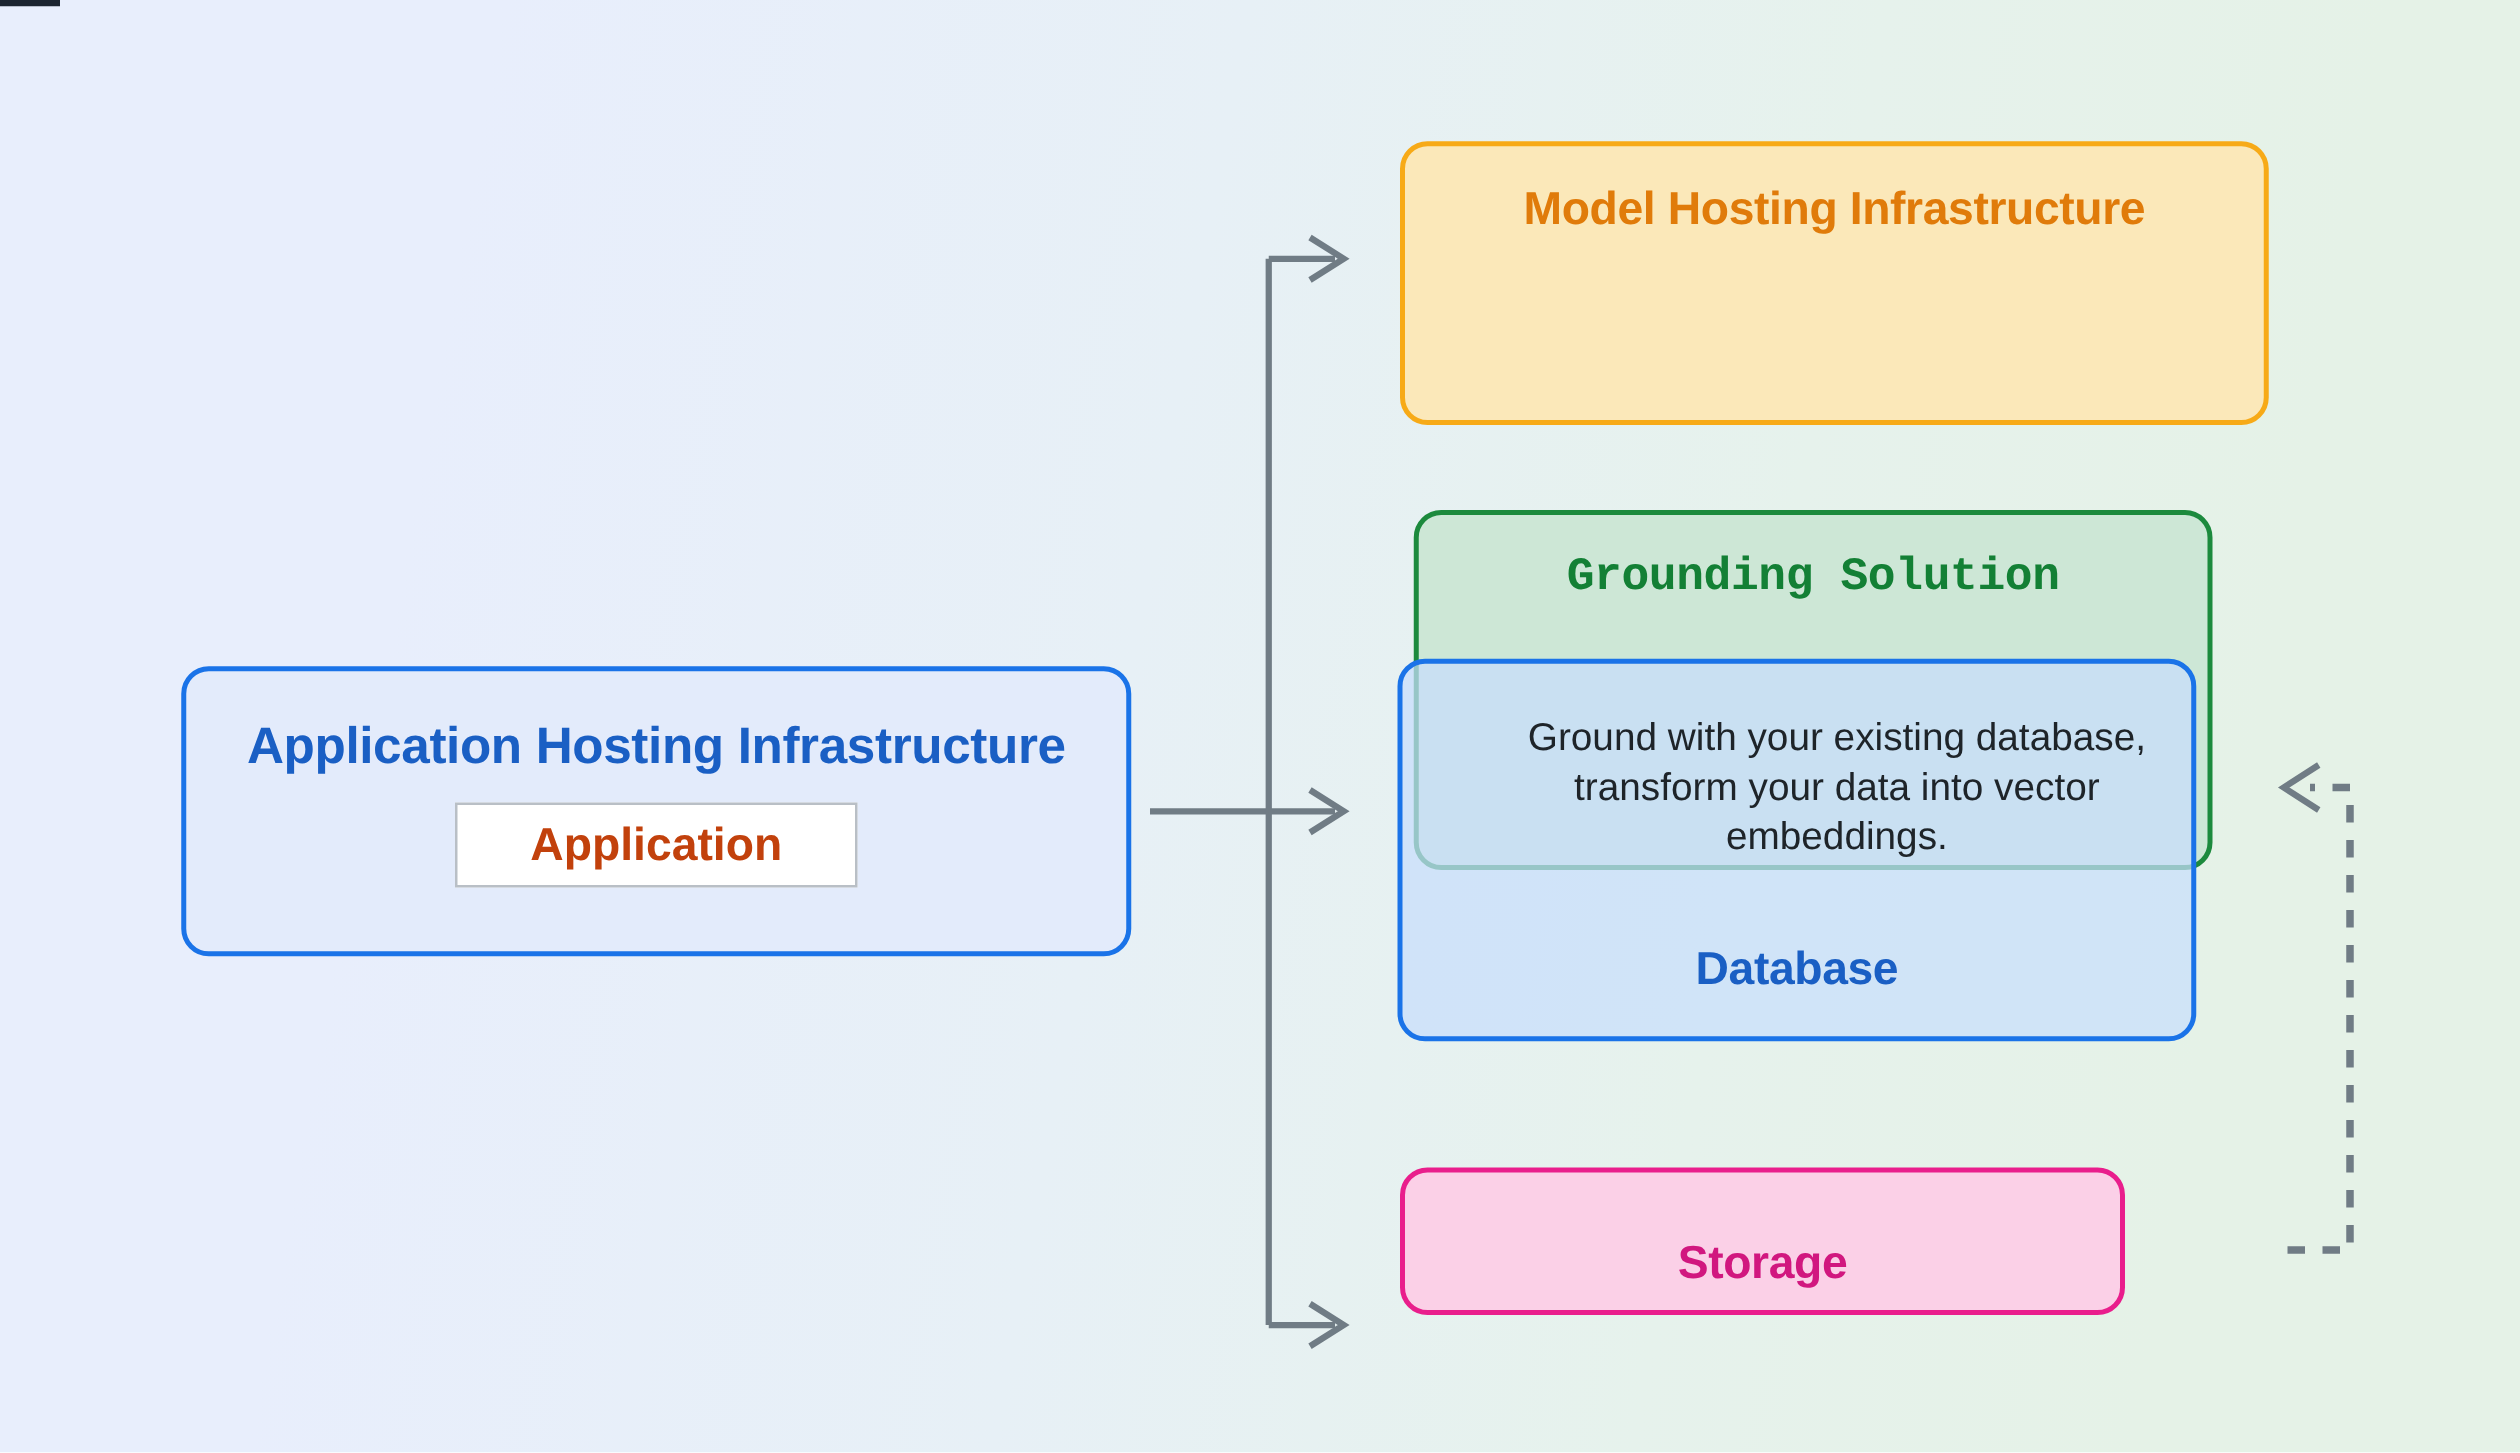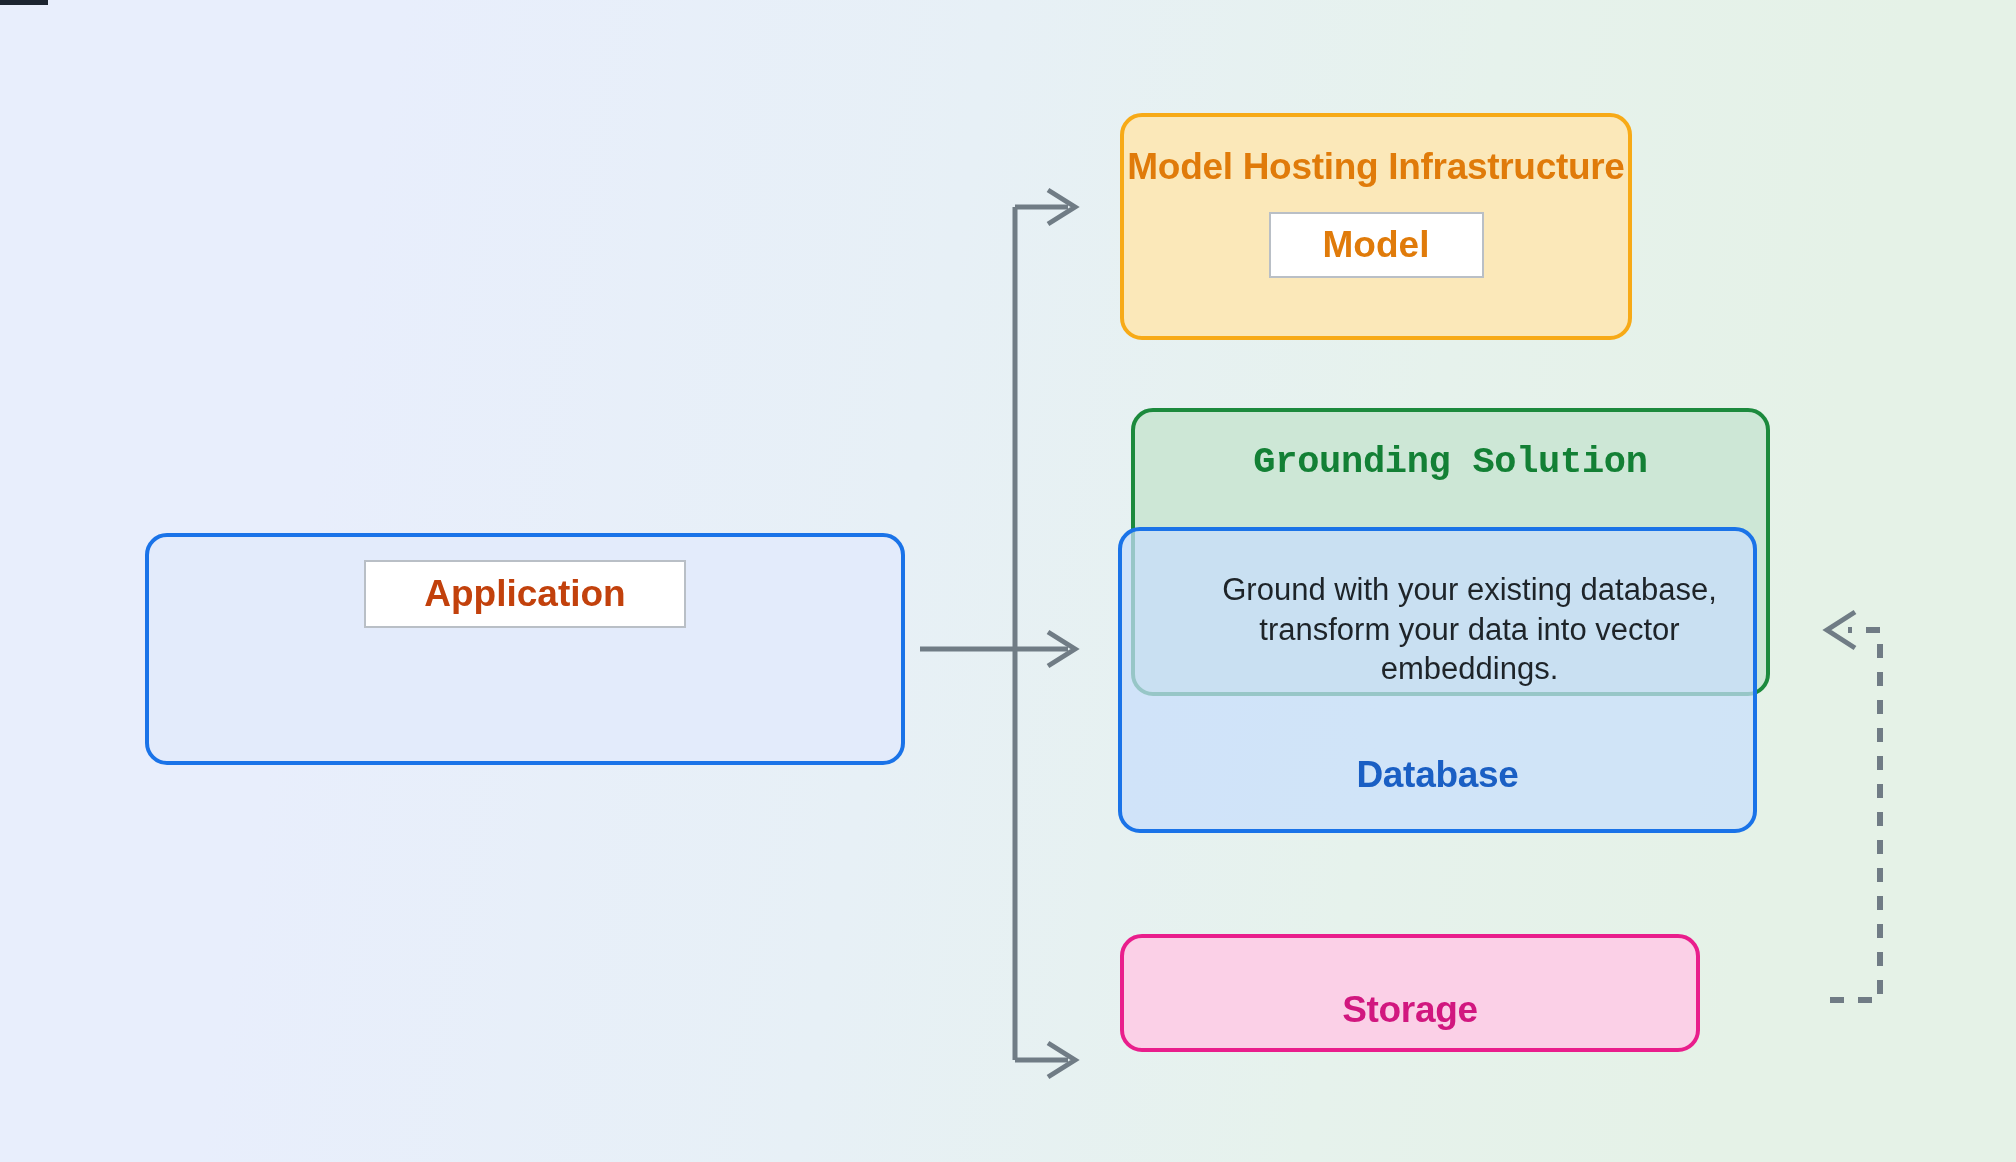--- a/index.html
+++ b/index.html
@@ -74,21 +74,21 @@
     width: 322px;
     height: 68px;
     color: #c2410c;
     font-size: 37px;
   }
 
   
   #model-host {
     left: 1120px;
     top: 113px;
-    width: 512px;
+    width: 695px;
     height: 227px;
     background: #fbe8b9;
     border: 4px solid #f7aa17;
   }
   #model-host .node-title {
     color: #e07b0a;
     font-size: 37px;
     margin-top: 30px;
   }
   #model-chip {
@@ -217,26 +217,26 @@
     <path class="arrow-head" d="M 1048 632 L 1075 649 L 1048 666"></path>
 
     <path class="conn" d="M 1015 1060 L 1068 1060"></path>
     <path class="arrow-head" d="M 1048 1043 L 1075 1060 L 1048 1077"></path>
 
     <path class="conn-dashed" d="M 1830 1000 L 1880 1000 L 1880 630 L 1848 630"></path>
     <path class="arrow-head" d="M 1855 612 L 1827 630 L 1855 648"></path>
   </svg>
 
   <div class="node" id="app-host">
+    <div class="node-title">Application Hosting Infrastructure</div>
     <div class="inner-chip" id="app-chip">Application</div>
   </div>
 
   <div class="node" id="model-host">
     <div class="node-title">Model Hosting Infrastructure</div>
-    <div class="inner-chip" id="model-chip">Model</div>
   </div>
 
   <div class="node" id="grounding">
     <div class="node-title">Grounding Solution</div>
   </div>
 
   <div class="node" id="database">
     <div class="node-title">Database</div>
   </div>
 

